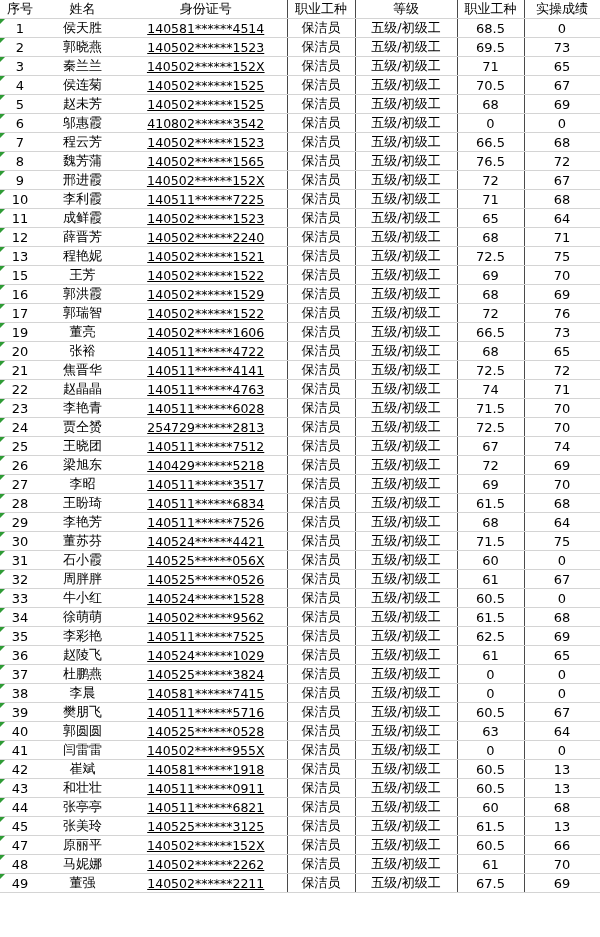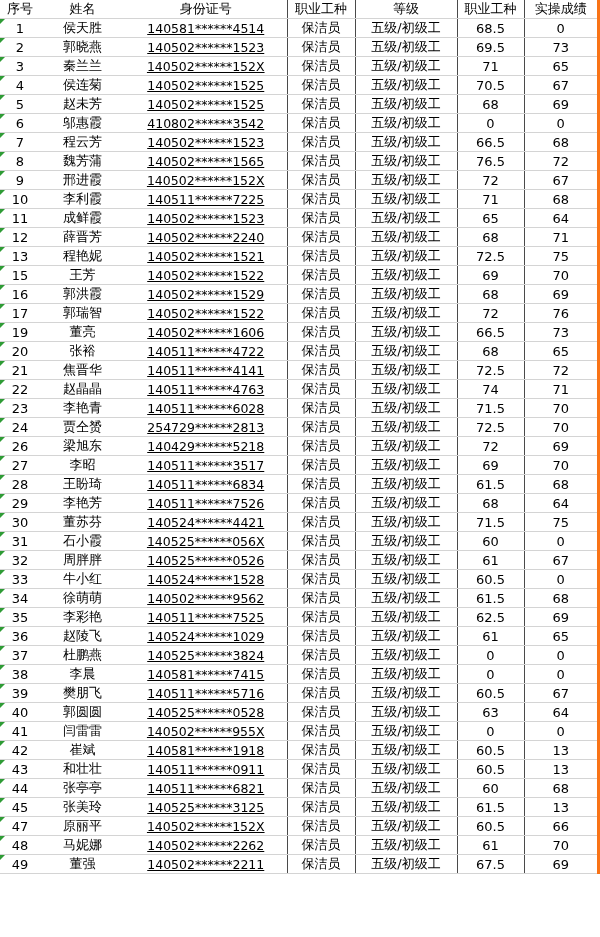--- a/index.html
+++ b/index.html
@@ -26,21 +26,21 @@
     padding: 0;
     text-align: center;
     vertical-align: middle;
     white-space: nowrap;
     overflow: hidden;
     border-bottom: 1px solid #d4d4d4;
     font-weight: normal;
     position: relative;
   }
   td.vsep, th.vsep { border-left: 1px solid #4a4a4a; }
-  td.vsep-r, th.vsep-r { border-right: 6px solid #f97316; margin-top: 30px; }
+  td.vsep-r, th.vsep-r { border-right: 1px solid #f97316; margin-top: 30px; }
   .tri {
     position: absolute;
     top: 0;
     left: 0;
     width: 0;
     height: 0;
     border-top: 5px solid #2e9b35;
     border-right: 5px solid transparent;
   }
   .idnum { letter-spacing: 0px; font-size: 12.5px; text-decoration: underline; }
@@ -263,20 +263,29 @@
         <tr>
           <td><span class="tri"></span>24</td>
           <td>贾仝赟</td>
           <td class="idnum">254729******2813</td>
           <td class="vsep">保洁员</td>
           <td class="vsep">五级/初级工</td>
           <td class="vsep">72.5</td>
           <td class="vsep vsep-r">70</td>
         </tr>
         <tr>
+          <td><span class="tri"></span>25</td>
+          <td>王晓团</td>
+          <td class="idnum">140511******7512</td>
+          <td class="vsep">保洁员</td>
+          <td class="vsep">五级/初级工</td>
+          <td class="vsep">67</td>
+          <td class="vsep vsep-r">74</td>
+        </tr>
+        <tr>
           <td><span class="tri"></span>26</td>
           <td>梁旭东</td>
           <td class="idnum">140429******5218</td>
           <td class="vsep">保洁员</td>
           <td class="vsep">五级/初级工</td>
           <td class="vsep">72</td>
           <td class="vsep vsep-r">69</td>
         </tr>
         <tr>
           <td><span class="tri"></span>27</td>

